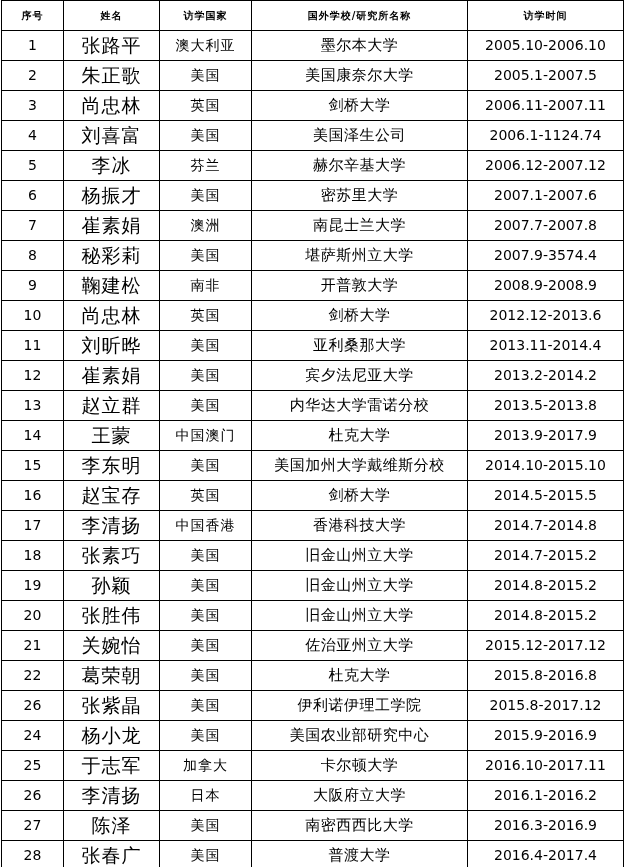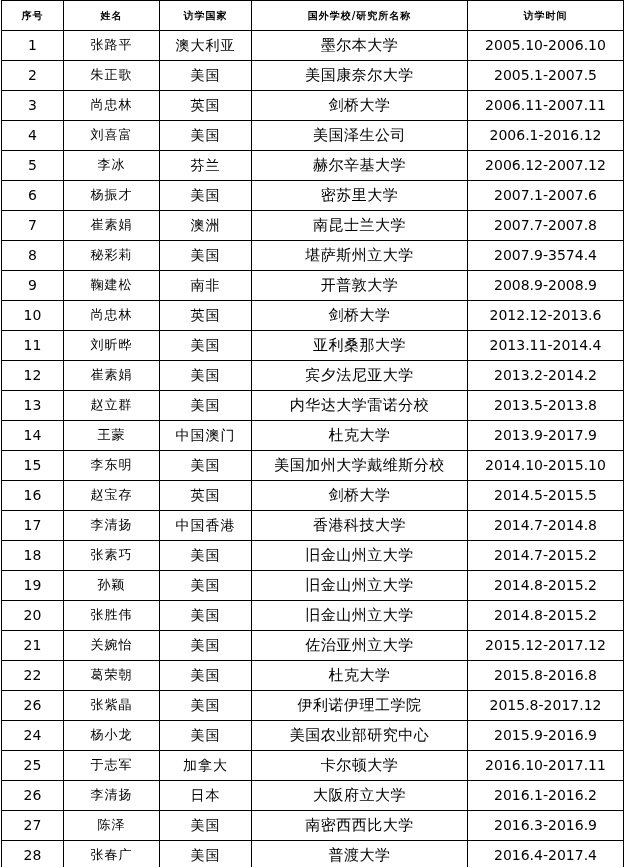--- a/index.html
+++ b/index.html
@@ -40,21 +40,21 @@
   }
   #visit-table thead th {
     font-size: 10px;
     font-weight: bold;
     letter-spacing: 1px;
   }
   td.cell-seq {
     font-size: 14px;
   }
   td.cell-name {
-    font-size: 13px;
+    font-size: 19px;
     letter-spacing: 1px;
   }
   td.cell-country {
     font-size: 14px;
     letter-spacing: 1px;
   }
   td.cell-school {
     font-size: 15px;
     letter-spacing: 0.5px;
   }
@@ -102,21 +102,21 @@
         <td class="cell-name">尚忠林</td>
         <td class="cell-country">英国</td>
         <td class="cell-school">剑桥大学</td>
         <td class="cell-time">2006.11-2007.11</td>
       </tr>
       <tr>
         <td class="cell-seq">4</td>
         <td class="cell-name">刘喜富</td>
         <td class="cell-country">美国</td>
         <td class="cell-school">美国泽生公司</td>
-        <td class="cell-time">2006.1-2016.12</td>
+        <td class="cell-time">2006.1-1124.74</td>
       </tr>
       <tr>
         <td class="cell-seq">5</td>
         <td class="cell-name">李冰</td>
         <td class="cell-country">芬兰</td>
         <td class="cell-school">赫尔辛基大学</td>
         <td class="cell-time">2006.12-2007.12</td>
       </tr>
       <tr>
         <td class="cell-seq">6</td>

